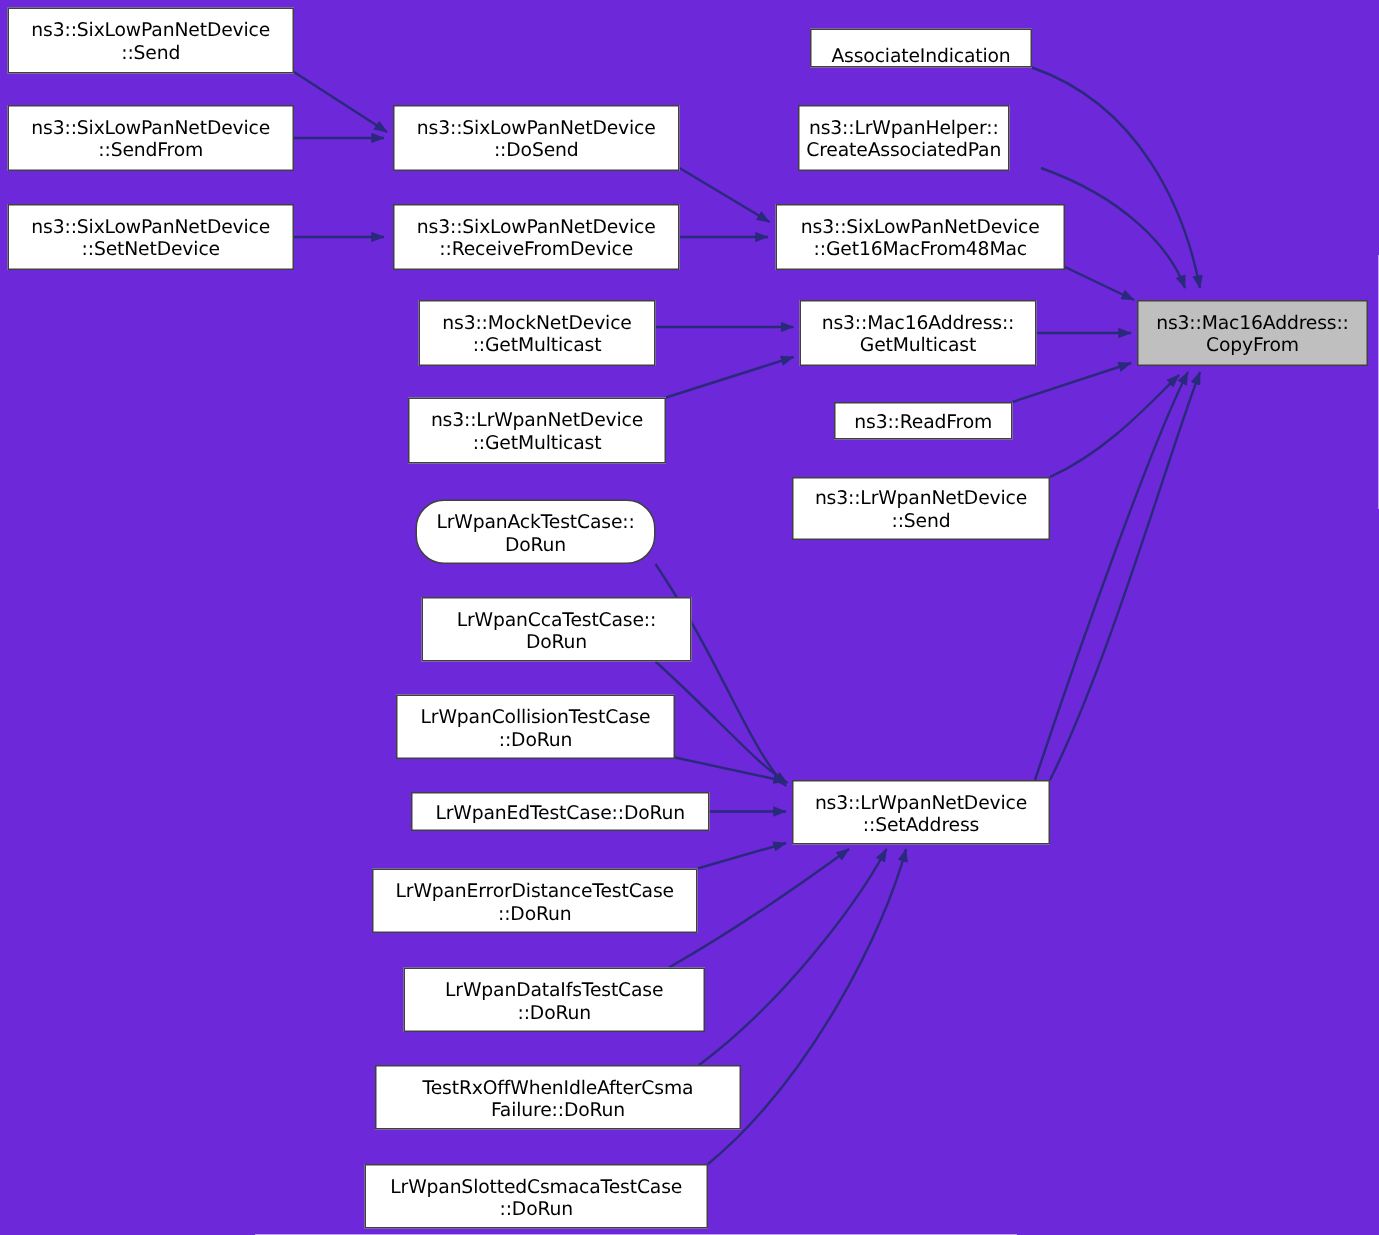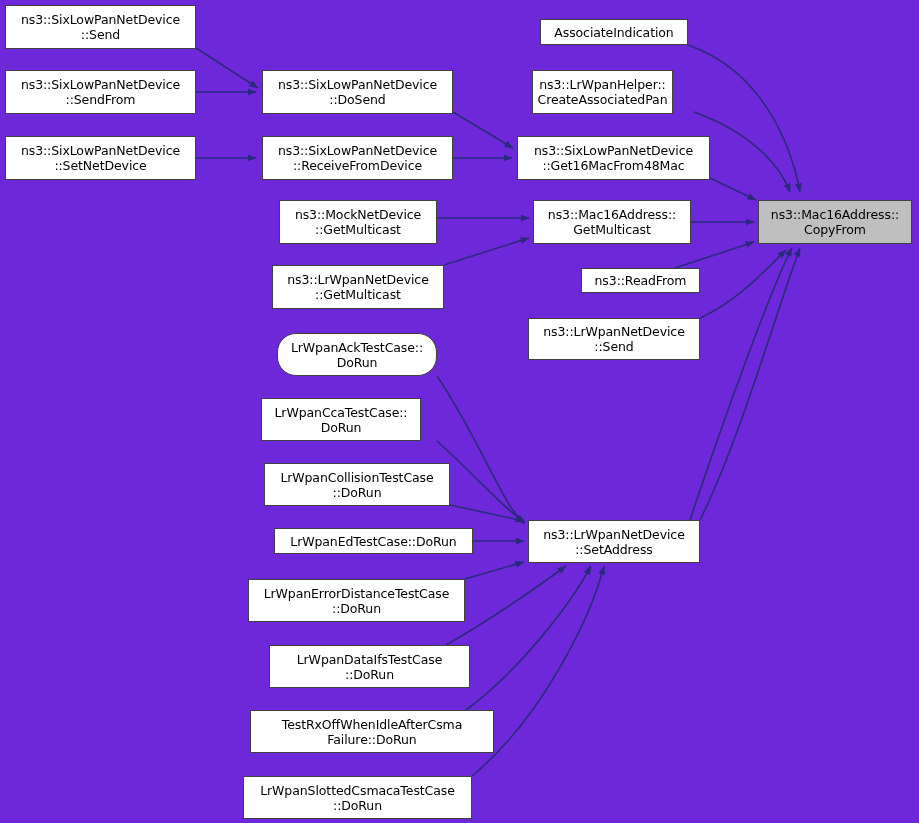--- a/index.html
+++ b/index.html
@@ -87,39 +87,39 @@
       <div class="node" style="left: 5px; top: 5px; width: 191px; height: 44px;"><span class="node-label">ns3::SixLowPanNetDevice
 ::Send</span></div>
       <div class="node" style="left: 5px; top: 70px; width: 191px; height: 44px;"><span class="node-label">ns3::SixLowPanNetDevice
 ::SendFrom</span></div>
       <div class="node" style="left: 5px; top: 136px; width: 191px; height: 44px;"><span class="node-label">ns3::SixLowPanNetDevice
 ::SetNetDevice</span></div>
       <div class="node" style="left: 262px; top: 70px; width: 191px; height: 44px;"><span class="node-label">ns3::SixLowPanNetDevice
 ::DoSend</span></div>
       <div class="node" style="left: 262px; top: 136px; width: 191px; height: 44px;"><span class="node-label">ns3::SixLowPanNetDevice
 ::ReceiveFromDevice</span></div>
-      <div class="node" style="left: 540px; top: 19px; width: 148px; height: 26px;"><span class="node-label">AssociateIndication</span></div>
+      <div class="node" style="left: 540px; top: 19px; width: 148px; height: 26px; align-items: flex-end;"><span class="node-label">AssociateIndication</span></div>
       <div class="node" style="left: 532px; top: 70px; width: 141px; height: 44px;"><span class="node-label">ns3::LrWpanHelper::
 CreateAssociatedPan</span></div>
       <div class="node" style="left: 517px; top: 136px; width: 193px; height: 44px;"><span class="node-label">ns3::SixLowPanNetDevice
 ::Get16MacFrom48Mac</span></div>
       <div class="node" style="left: 279px; top: 200px; width: 158px; height: 44px;"><span class="node-label">ns3::MockNetDevice
 ::GetMulticast</span></div>
       <div class="node" style="left: 272px; top: 265px; width: 172px; height: 44px;"><span class="node-label">ns3::LrWpanNetDevice
 ::GetMulticast</span></div>
       <div class="node" style="left: 533px; top: 200px; width: 158px; height: 44px;"><span class="node-label">ns3::Mac16Address::
 GetMulticast</span></div>
-      <div class="node" style="left: 581px; top: 268px; width: 119px; height: 25px;"><span class="node-label">ns3::ReadFrom</span></div>
+      <div class="node" style="left: 556px; top: 268px; width: 119px; height: 25px;"><span class="node-label">ns3::ReadFrom</span></div>
       <div class="node" style="left: 528px; top: 318px; width: 172px; height: 42px;"><span class="node-label">ns3::LrWpanNetDevice
 ::Send</span></div>
       <div class="node highlight" style="left: 758px; top: 200px; width: 154px; height: 44px;"><span class="node-label">ns3::Mac16Address::
 CopyFrom</span></div>
       <div class="node" style="left: 277px; top: 333px; width: 160px; height: 43px; border-radius: 19px;"><span class="node-label">LrWpanAckTestCase::
 DoRun</span></div>
-      <div class="node" style="left: 261px; top: 398px; width: 160px; height: 43px;"><span class="node-label">LrWpanCcaTestCase::
+      <div class="node" style="left: 281px; top: 398px; width: 180px; height: 43px;"><span class="node-label">LrWpanCcaTestCase::
 DoRun</span></div>
       <div class="node" style="left: 264px; top: 463px; width: 186px; height: 43px;"><span class="node-label">LrWpanCollisionTestCase
 ::DoRun</span></div>
       <div class="node" style="left: 274px; top: 528px; width: 199px; height: 26px;"><span class="node-label">LrWpanEdTestCase::DoRun</span></div>
       <div class="node" style="left: 248px; top: 579px; width: 217px; height: 43px;"><span class="node-label">LrWpanErrorDistanceTestCase
 ::DoRun</span></div>
       <div class="node" style="left: 269px; top: 645px; width: 201px; height: 43px;"><span class="node-label">LrWpanDataIfsTestCase
 ::DoRun</span></div>
       <div class="node" style="left: 250px; top: 710px; width: 244px; height: 43px; justify-content: center;"><span class="node-label">TestRxOffWhenIdleAfterCsma
 Failure::DoRun</span></div>

